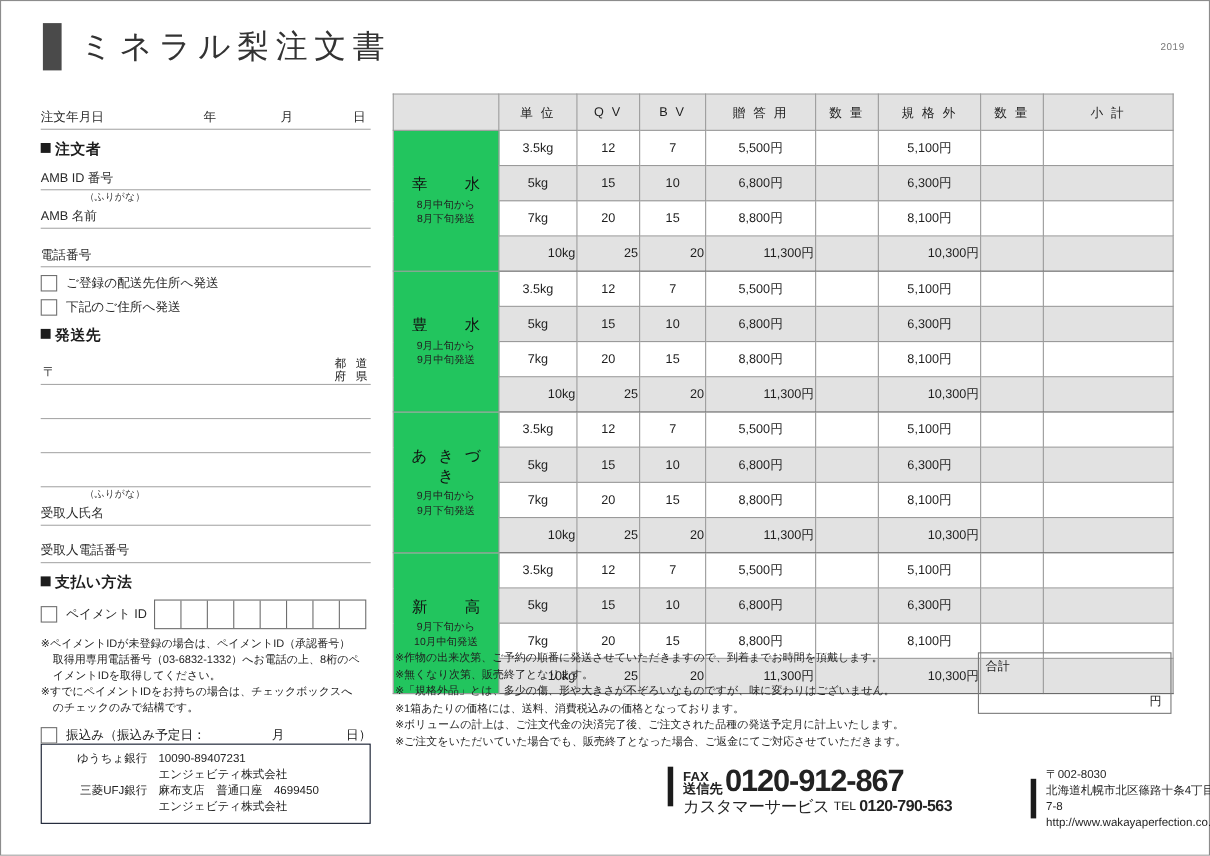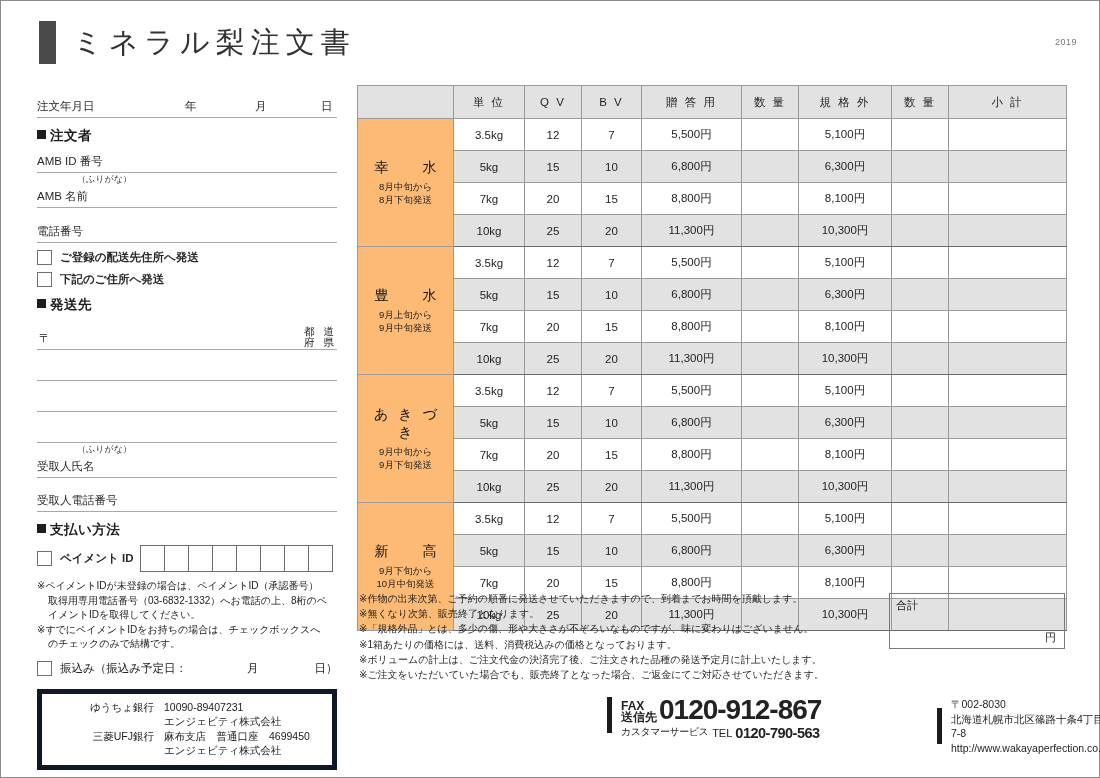--- a/index.html
+++ b/index.html
@@ -33,74 +33,74 @@
   .fld .lbl{position:absolute;left:0;bottom:3px;font-size:11.5px;color:#2a2a2a;white-space:nowrap;}
   .fld .ymd{position:absolute;bottom:3px;font-size:11.5px;color:#2a2a2a;}
   .ymd.y{left:148px;} .ymd.m{left:218px;} .ymd.d{left:284px;}
   .sec-head{font-size:13.5px;font-weight:bold;color:#1d1d1d;margin:9px 0 3px;letter-spacing:.5px;}
   .sec-head .sq{display:inline-block;width:9px;height:9px;background:#1d1d1d;margin-right:4px;vertical-align:1px;}
   .fld2{position:relative;border-bottom:1px solid #a9a9a9;height:34px;}
   .fld2 .furi{position:absolute;left:0;top:0px;font-size:9px;color:#3a3a3a;margin-left:40px;}
   .fld2 .lbl{position:absolute;left:0;bottom:3px;font-size:11.5px;color:#2a2a2a;}
   .chk-row{display:flex;align-items:center;margin:7px 0 3px;}
   .chk{width:13px;height:13px;border:1px solid #707070;background:#fff;margin-right:8px;flex:none;}
-  .chk-lbl{font-size:11.5px;color:#2a2a2a;font-weight:bold;}
+  .chk-lbl{font-size:11.5px;color:#2a2a2a;}
   .blank-line{border-bottom:1px solid #a9a9a9;height:30px;}
   .zip-row{position:relative;border-bottom:1px solid #a9a9a9;height:32px;}
   .zip-row .zipmark{position:absolute;left:2px;bottom:3px;font-size:11.5px;}
   .todofuken{position:absolute;right:0px;bottom:1px;font-size:10.5px;line-height:11px;letter-spacing:3px;}
   .pid-row{display:flex;align-items:center;margin-top:6px;}
   .pid-boxes{display:flex;border:1px solid #6e6e6e;margin-left:6px;}
   .pid-boxes i{display:block;width:23px;height:25px;border-right:1px solid #6e6e6e;}
   .pid-boxes i:last-child{border-right:none;}
   .notes-left{margin-top:7px;font-size:10px;line-height:14.5px;color:#222;}
   .notes-left p{margin:0;text-indent:0;}
   .notes-left p.ind{padding-left:11px;}
   .furikomi{display:flex;align-items:flex-start;margin-top:9px;font-size:11.5px;}
   .furikomi .t{white-space:nowrap;}
   .furikomi .mm{margin-left:60px;} .furikomi .dd{margin-left:56px;}
-  .bank-box{margin-top:13px;border:5px solid #0f172a;padding:6px 8px 7px 24px;}
+  .bank-box{margin-top:0;border:1px solid #0f172a;padding:6px 8px 7px 8px;}
   .bank-line{display:flex;font-size:10.5px;line-height:14px;margin-bottom:1px;}
   .bank-name{width:88px;text-align:right;padding-right:10px;flex:none;}
   .bank-detail{}
 
   
   .tbl-wrap{position:absolute;left:356px;top:84px;width:709px;}
   table.order{border-collapse:collapse;width:100%;table-layout:fixed;font-size:11.5px;padding-left:37px;}
   table.order th,table.order td{border:1px solid #9a9a9a;text-align:center;color:#1e1e1e;}
   table.order th{height:30px;background:#e2e2e2;font-weight:normal;letter-spacing:2px;font-size:11.5px;}
   table.order td{height:29px;}
   .c-name{width:96px;} .c-unit{width:71px;} .c-qv{width:57px;} .c-bv{width:60px;}
   .c-gift{width:100px;} .c-qty1{width:57px;} .c-sub{width:93px;} .c-qty2{width:57px;} .c-total{width:118px;}
   th.blank-head{background:#e2e2e2;border-left:none;border-top:none;}
-  td.namecell{background:#fdba74;vertical-align:middle;border-top:1px solid #6b6b6b;border-bottom:1px solid #6b6b6b;}
+  td.namecell{background:#22c55e;vertical-align:middle;border-top:1px solid #6b6b6b;border-bottom:1px solid #6b6b6b;}
   td.namecell .nm{font-size:14px;letter-spacing:10px;padding-left:10px;display:block;margin-bottom:4px;color:#111;}
   td.namecell .pd{font-size:9.5px;line-height:12.5px;color:#222;letter-spacing:0;}
   tr.shade td{background:#e2e2e2;}
   tr.grp-first td{border-top:1px solid #6b6b6b;}
-  tr.grp-last td{border-bottom:1px solid #6b6b6b;}
+  tr.grp-last td{border-bottom:1px solid #6b6b6b;text-align:right;}
 
   
   .notes-tbl{position:absolute;left:358px;top:590px;width:500px;font-size:10px;line-height:15.2px;color:#1f1f1f;}
   .notes-tbl p{margin:0;}
   .total-box{position:absolute;left:888px;top:592px;width:176px;height:56px;border:1px solid #7a7a7a;box-sizing:border-box;}
   .total-box .tl{position:absolute;left:6px;top:4px;font-size:11px;}
   .total-box .yen{position:absolute;right:8px;bottom:3px;font-size:11px;}
 
   
   .footer{position:absolute;left:36px;top:688px;right:34px;}
   .fax-block{position:absolute;left:570px;top:8px;display:flex;align-items:flex-start;}
   .vbar{width:5px;height:36px;background:#1b1b1b;margin-right:9px;flex:none;}
   .fax-inner{line-height:1;}
   .fax-l1{display:flex;align-items:flex-end;}
   .fax-tag{font-size:12px;font-weight:bold;line-height:11px;letter-spacing:0;margin-right:2px;}
   .fax-tag small{display:block;font-size:12px;font-weight:bold;}
   .fax-num{font-size:28px;font-weight:bold;letter-spacing:-1px;line-height:26px;}
   .fax-l2{display:flex;align-items:center;margin-top:3px;}
-  .cs-label{font-size:10px;letter-spacing:-.5px;font-family:Liberation Mono, monospace;}
+  .cs-label{font-size:15px;letter-spacing:-.5px;}
   .tel-word{font-size:11px;margin:0 3px 0 4px;letter-spacing:0;}
   .tel-num{font-size:14.5px;font-weight:bold;letter-spacing:-.5px;}
   .addr-block{position:absolute;left:862px;top:8px;display:flex;align-items:center;margin-left:38px;}
   .addr-inner{font-size:10.5px;line-height:14.5px;color:#1f1f1f;}
 </style>
 </head>
 <body>
 
 <div class="page">
 

